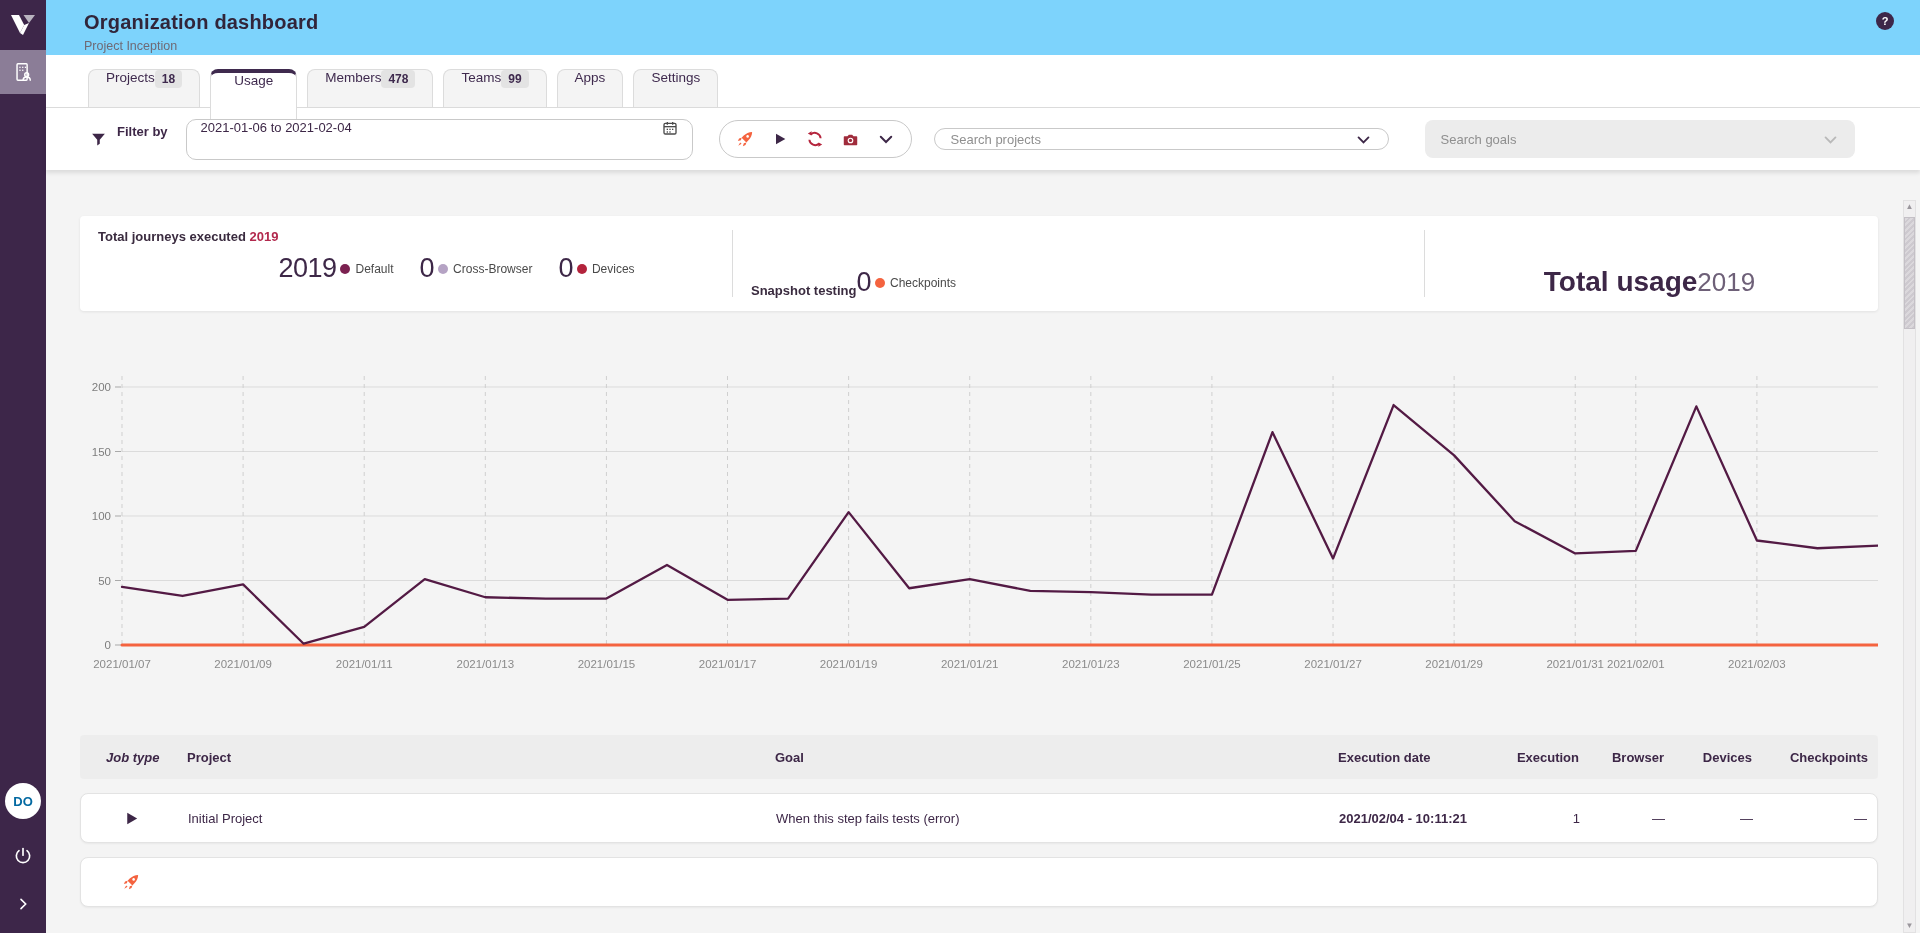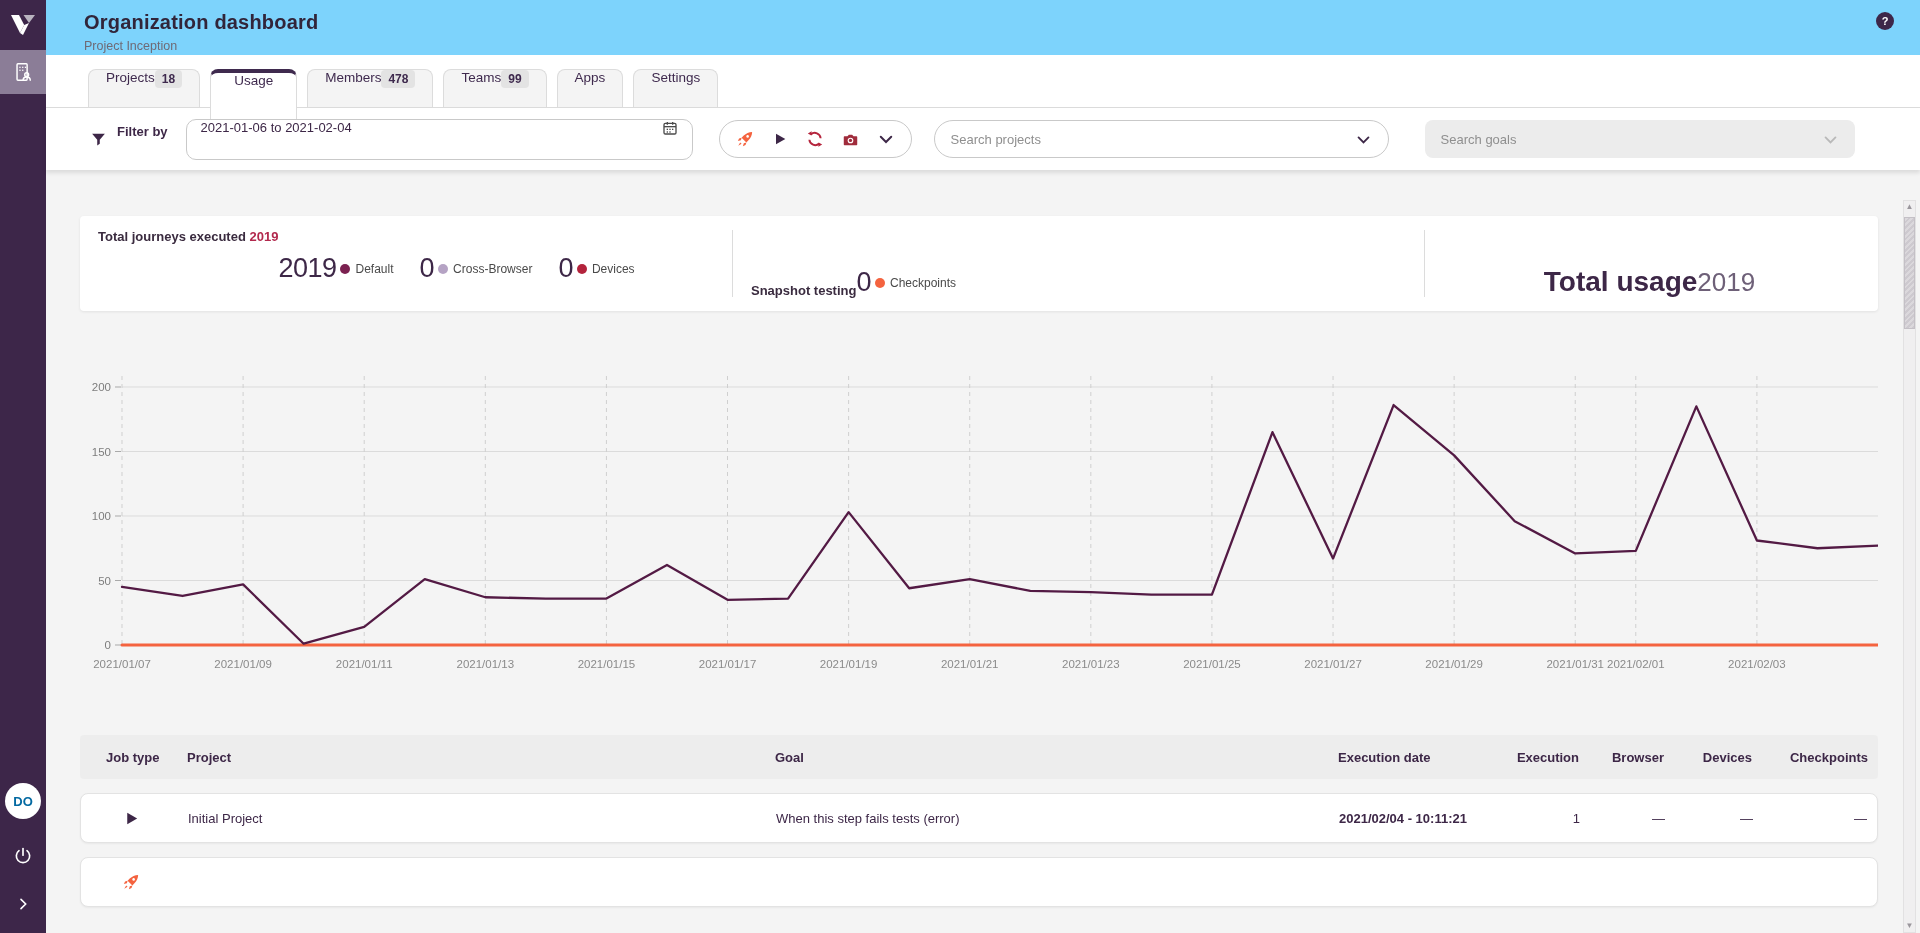--- a/index.html
+++ b/index.html
@@ -35,21 +35,21 @@
 
   .filter-bar { background:#fff; height:62px; display:flex; align-items:center; padding-left:44px;
     box-shadow:0 3px 4px rgba(0,0,0,.10); position:relative; z-index:2; }
   .filter-label { font-size:13px; font-weight:600; color:#3d2747; margin:0 0 16px 10px; }
   .date-input { width:507px; height:41px; border:1px solid #c9c9c9; border-radius:10px; margin-left:18px;
     display:flex; align-items:flex-start; padding:0 14px; }
   .date-input span { flex:1; font-size:13px; color:#3d2747; }
   .icon-pill { width:193px; height:38px; border:1px solid #c9c9c9; border-radius:19px; margin-left:26px;
     display:flex; align-items:center; justify-content:space-between; padding:0 16px; }
   .icon-pill .ic { display:flex; align-items:center; justify-content:center; cursor:pointer; }
-  .select-pill { height:38px; border:1px solid #c9c9c9; border-radius:19px; margin-left:22px; background:#fff;
+  .select-pill { height:22px; border:1px solid #c9c9c9; border-radius:19px; margin-left:22px; background:#fff;
     display:flex; align-items:center; padding:0 16px; }
   .select-pill span { flex:1; font-size:13px; color:#8f8f8f; }
   .select-gray { height:38px; border-radius:8px; margin-left:36px; background:#ececec; border:none;
     display:flex; align-items:center; padding:0 16px; }
   .select-gray span { flex:1; font-size:13px; color:#8f8f8f; }
 
   .content { flex:1; background:#f4f4f4; padding:46px 42px 0 34px; overflow:hidden; }
 
   
   .stats-card { background:#fff; border-radius:4px; height:95px; display:flex; align-items:stretch;
@@ -70,21 +70,21 @@
 
   
   .chart-block { margin-top:58px; }
   .chart-title { font-size:13px; font-weight:700; color:#3a2b3f; margin-bottom:8px; padding-left:0; }
   svg text { font-family:"Liberation Sans","DejaVu Sans",sans-serif; }
 
   
   .usage-table { margin-top:56px; }
   .t-grid { display:grid; grid-template-columns:100px 595px 555px 165px 90px 85px 88px 1fr; align-items:center; }
   .t-head { background:#ededed; border-radius:4px; height:44px; font-size:13px; font-weight:700; color:#3d2747; }
-  .t-head .c1 { padding-left:26px; }
+  .t-head .c1 { padding-left:26px;font-style:italic; }
   .c2 { padding-left:7px; }
   .cr { text-align:right; padding-right:6px; }
   .c8 { text-align:right; padding-right:10px; }
   .t-row { background:#fff; border:1px solid #e3e3e3; border-radius:8px; height:50px; margin-top:14px;
     font-size:13px; color:#3d2747; box-shadow:0 1px 2px rgba(0,0,0,.05); }
   .t-row .c1 { display:flex; justify-content:center; }
   .t-row .c4 { font-weight:700; padding-left:8px; }
   .t-head .c4 { padding-left:8px; }
 
   

